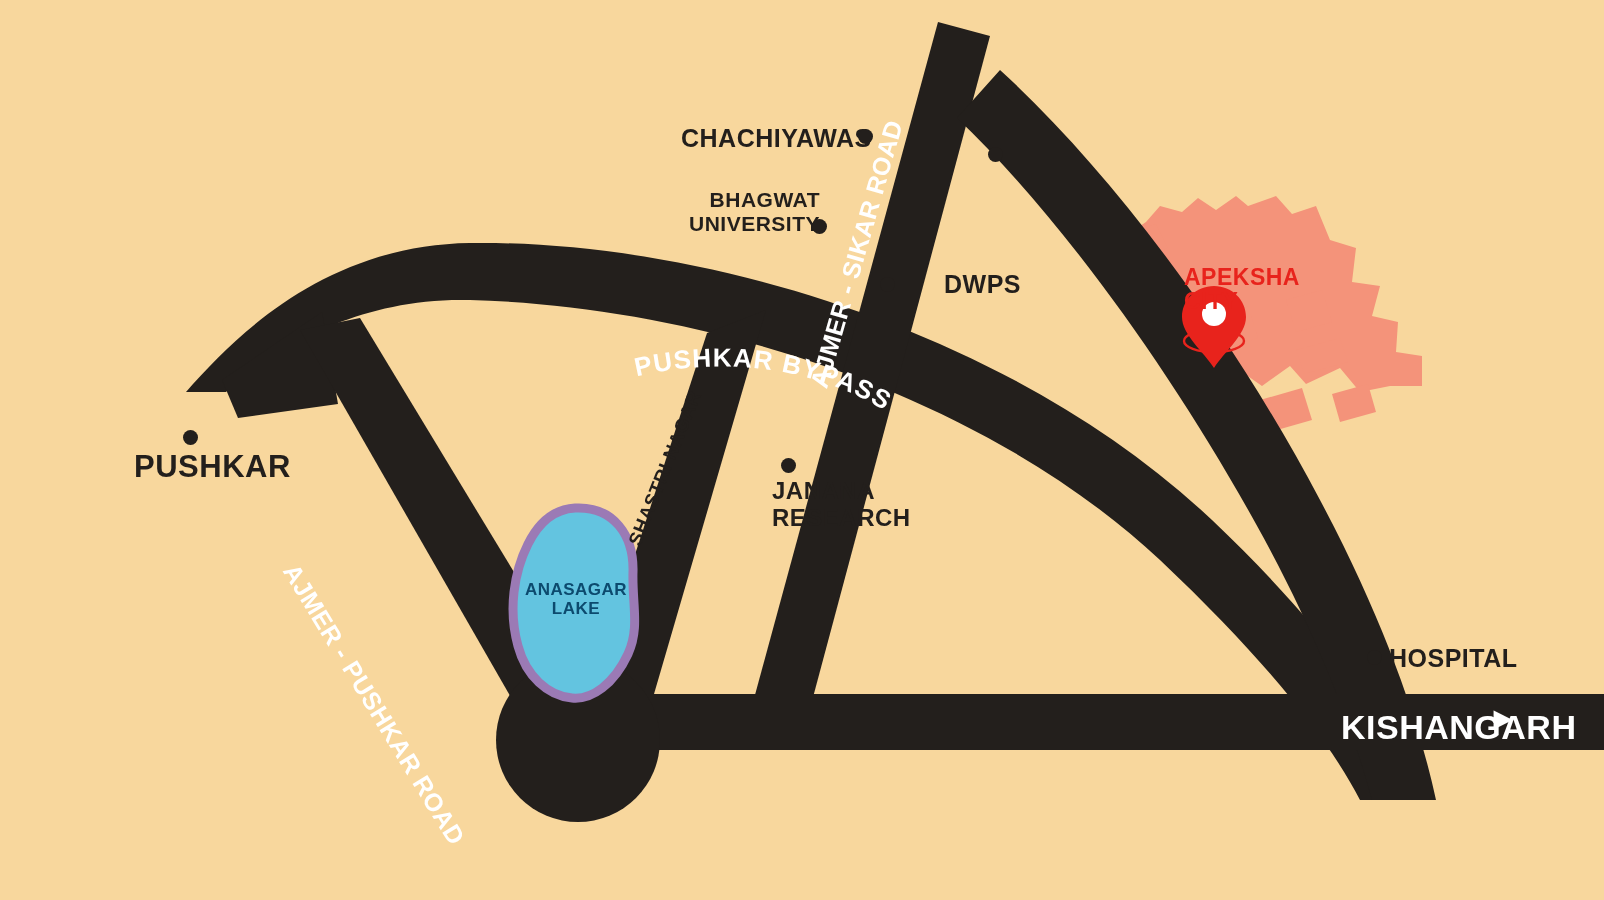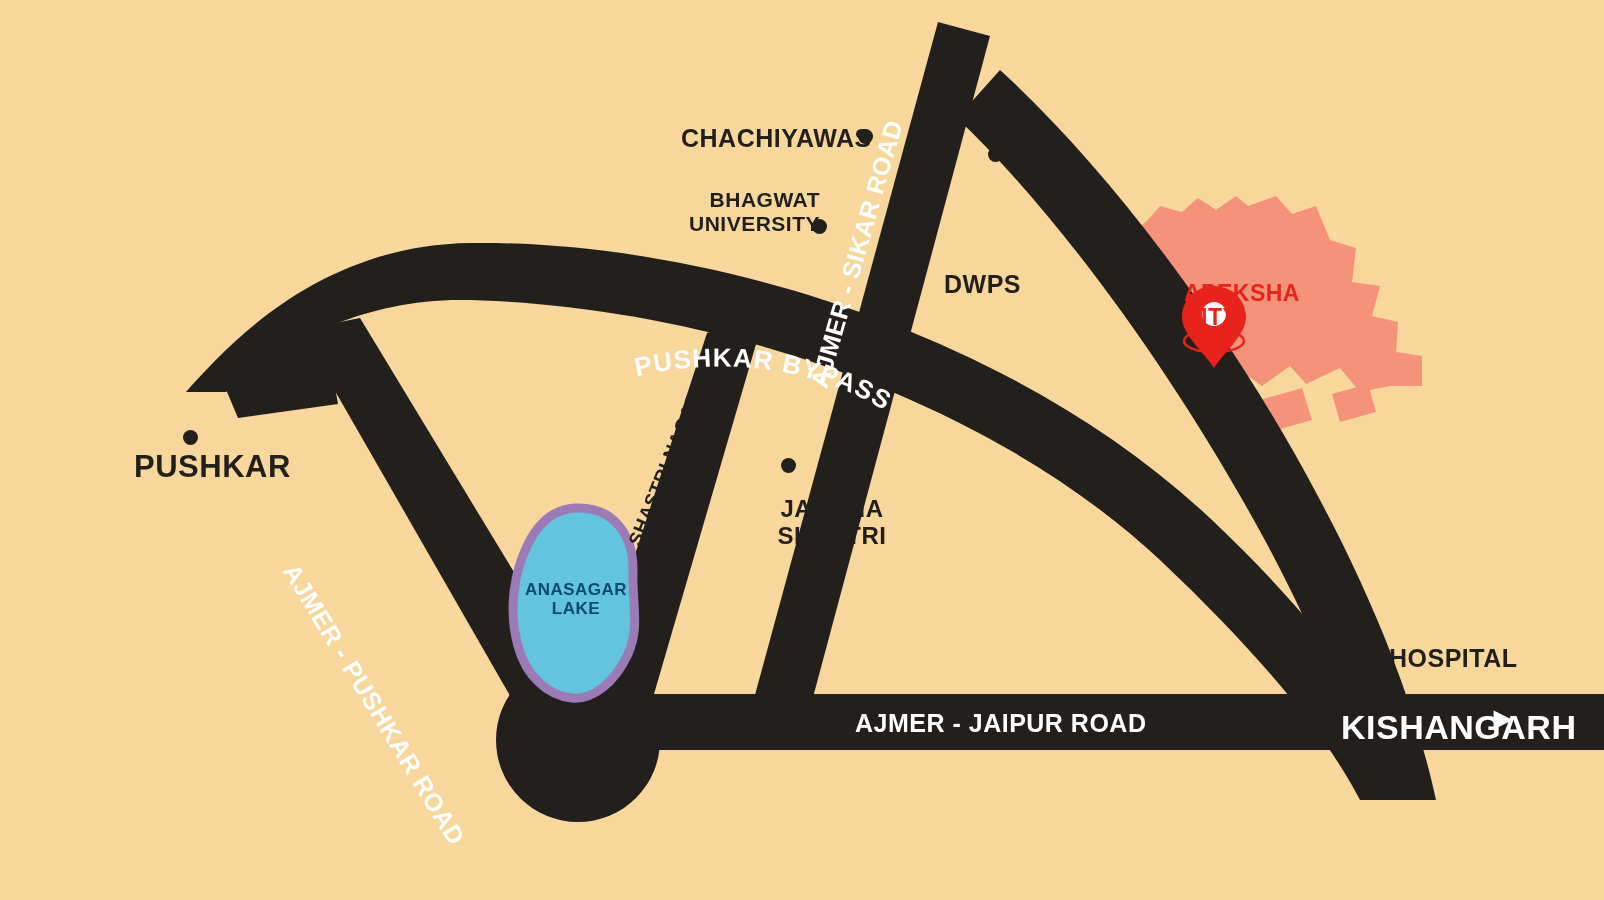--- a/index.html
+++ b/index.html
@@ -122,43 +122,42 @@
     <span>UNIVERSITY</span>
   </div>
   <div class="dot" style="left:812px;top:219px;width:15px;height:15px;"></div>
 
   <div class="dot" style="left:988px;top:147px;width:15px;height:15px;"></div>
 
   <div class="dot" style="left:880px;top:277px;width:15px;height:15px;"></div>
   <div class="lbl" style="left:898px;top:270px;font-size:25px;margin-left:46px;">DWPS</div>
 
   <div class="dot" style="left:781px;top:458px;width:15px;height:15px;"></div>
-  <div class="lbl" style="left:772px;top:478px;font-size:24px;text-align:center;width:120px;margin-top:18px;">
+  <div class="lbl" style="left:772px;top:478px;font-size:24px;text-align:left;width:120px;">
     <span>JANANA</span><br>
-    <span>SHASTRI</span>
+    <span>RESEARCH</span>
   </div>
 
   <div class="lbl" style="left:512px;top:580px;font-size:17px;width:128px;text-align:center;color:#0c4a6e;">
     <span>ANASAGAR</span><br>
     <span>LAKE</span>
   </div>
 
 
   <div class="dot" style="left:1367px;top:650px;width:15px;height:15px;"></div>
   <div class="lbl" style="left:1389px;top:644px;font-size:25px;">HOSPITAL</div>
 
   <div class="lbl white" style="left:1341px;top:708px;font-size:34px;">KISHANGARH</div>
   <div class="lbl white" style="left:1494px;top:706px;font-size:23px;">▶</div>
 
   <div class="lbl white" style="left:290px;top:552px;font-size:25px;transform:rotate(58.6deg);transform-origin:0 50%;">AJMER - PUSHKAR ROAD</div>
 
   <div class="lbl white" style="left:818px;top:373px;font-size:25px;transform:rotate(-74deg);transform-origin:0 50%;">AJMER - SIKAR ROAD</div>
 
-  <div class="lbl white" style="left:855px;top:709px;font-size:25px;">AJMER - JAIPUR ROAD</div>
 
   <div class="lbl" style="left:634px;top:534px;font-size:19px;transform:rotate(-68deg);transform-origin:0 50%;">SHASTRI NAGAR</div>
 
-  <div class="lbl red" style="left:1184px;top:265px;font-size:23px;line-height:1.05;margin-top:16px;">
+  <div class="lbl red" style="left:1184px;top:265px;font-size:23px;line-height:1.05;">
     <span>APEKSHA</span><br>
     <span>CITY</span>
   </div>
 
 </div>
 
 </body></html>

